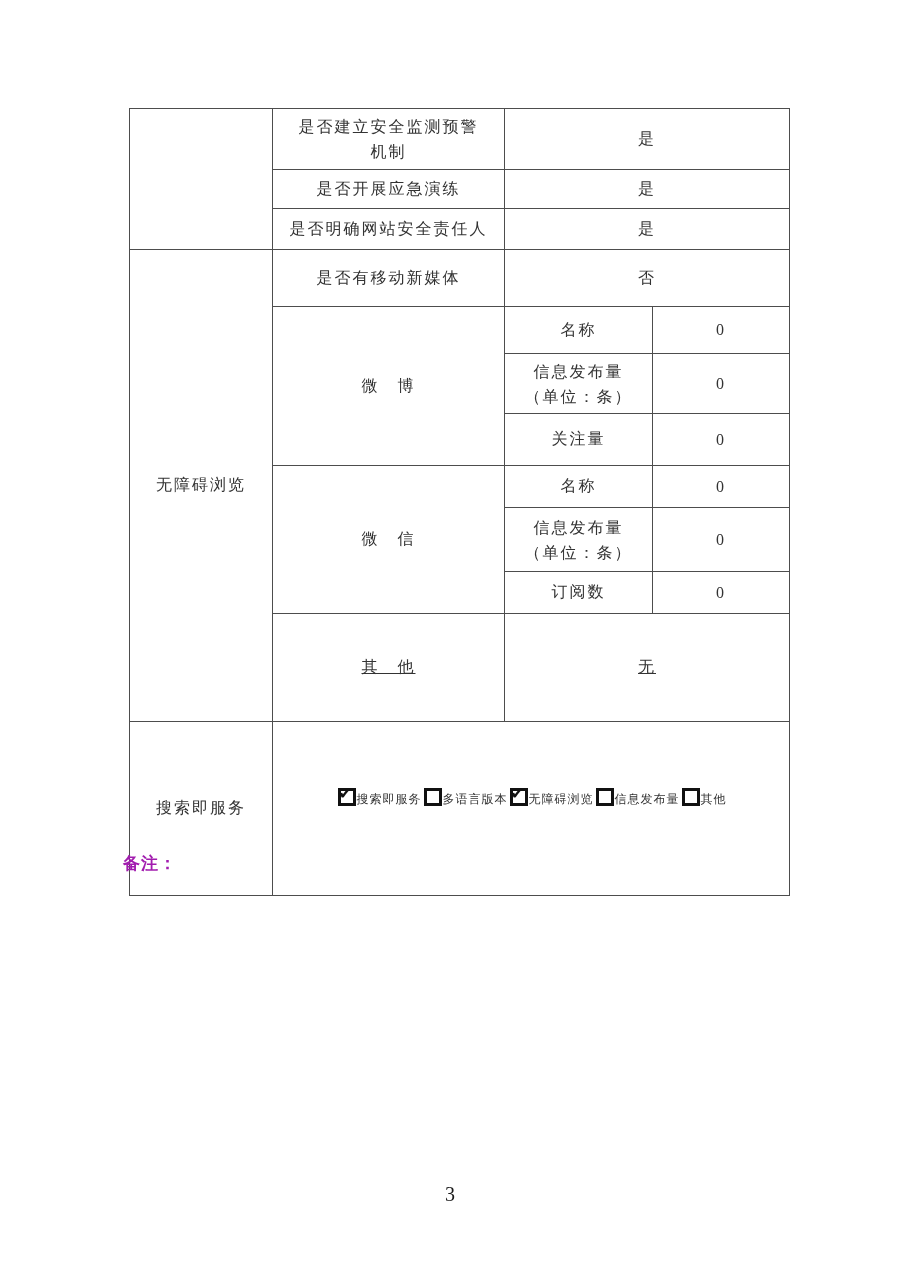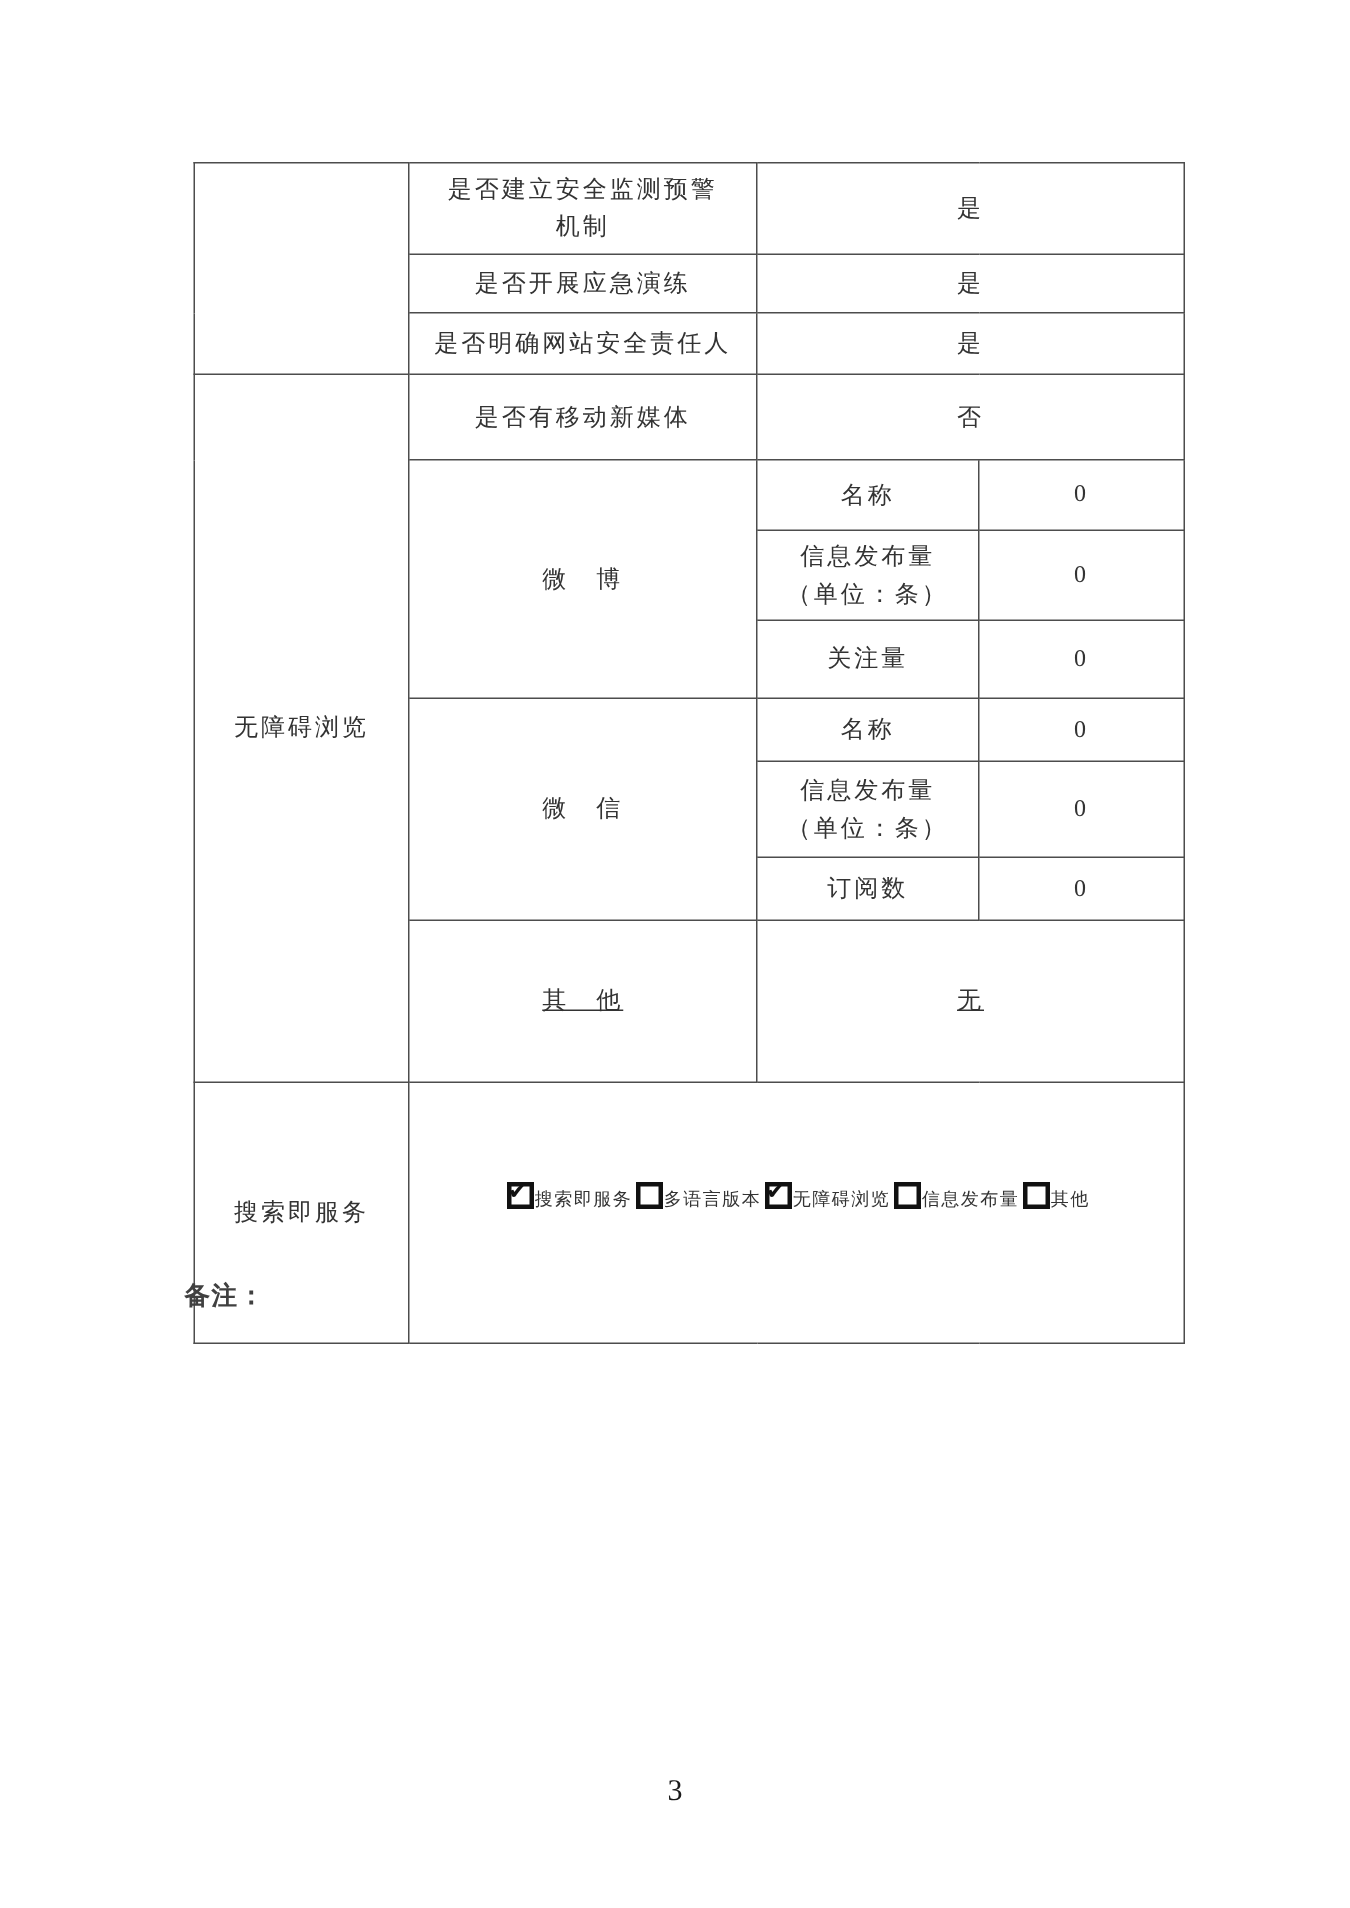--- a/index.html
+++ b/index.html
@@ -32,21 +32,21 @@
   }
   .cb.checked::after{
     content:"\2714";
     position:absolute;left:-2px;top:-5px;
     font-family:"DejaVu Sans",sans-serif;
     font-size:16px;font-weight:bold;color:#111;line-height:16px;
   }
   .cb-label{font-size:12px;}
   .notes{
     position:absolute;left:123px;top:852px;
-    font-size:17px;font-weight:bold;letter-spacing:1px;color:#404040;
+    font-size:17px;font-weight:bold;letter-spacing:1px;color:#a21caf;
   }
   .page-number{
     position:absolute;left:0;top:1183px;width:100%;
     text-align:center;font-size:20px;color:#1a1a1a;
   }
 </style>
 </head>
 <body>
 
 <table class="report-table">

